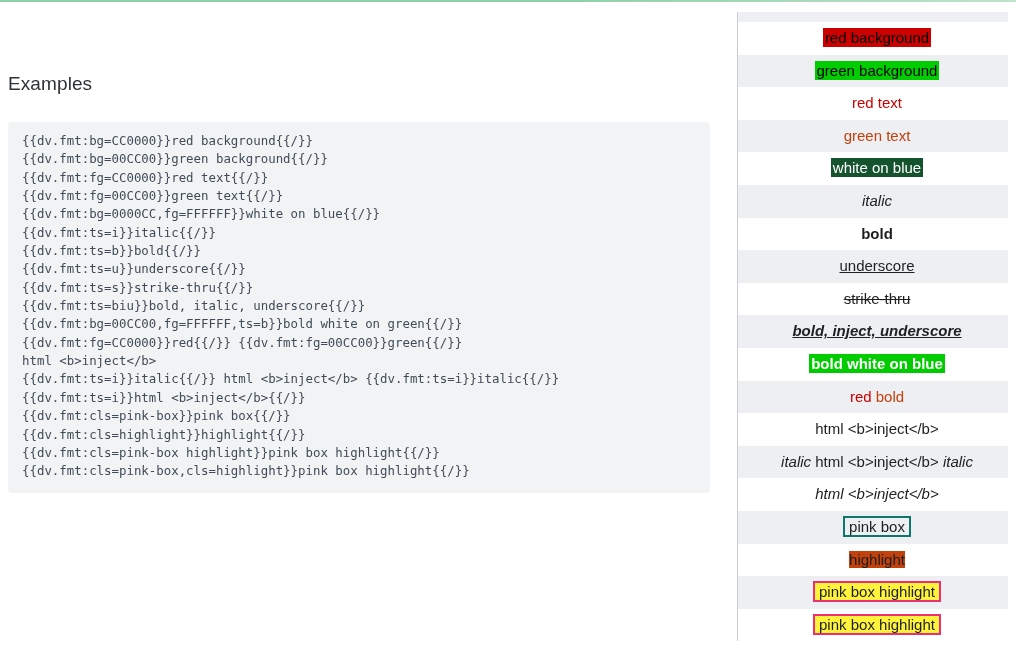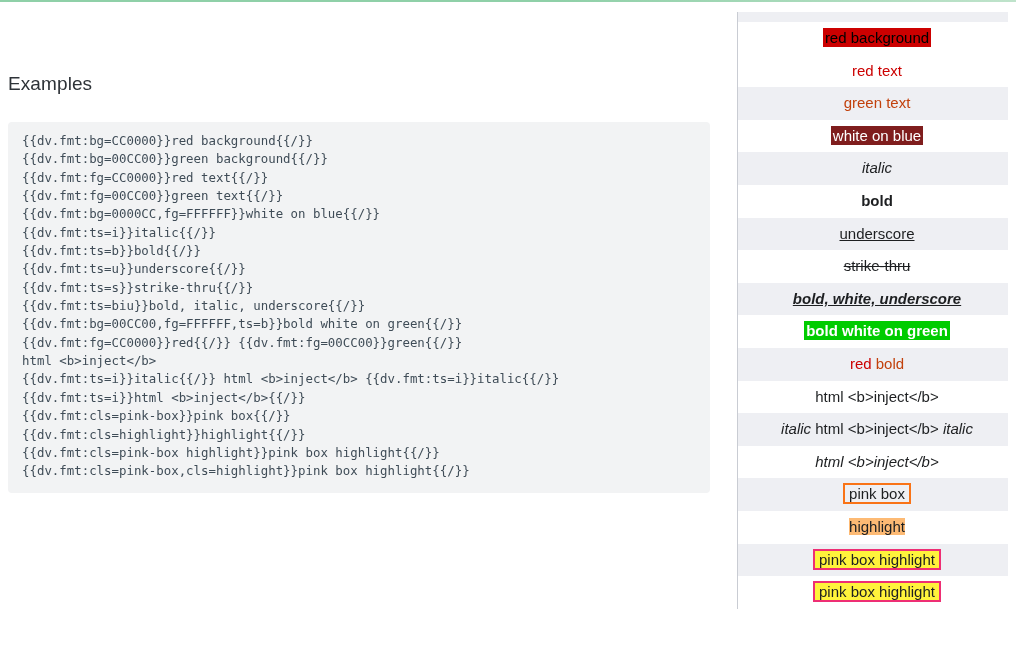--- a/index.html
+++ b/index.html
@@ -57,29 +57,29 @@
     overflow:visible;
     box-sizing:border-box;
   }
   .prow.alt{background:#eeeff3;}
   .prow.spacer{height:10px;line-height:10px;}
   
   .bg-red{background:#CC0000;color:#000;padding:1px 2px;}
   .bg-green{background:#00CC00;color:#000;padding:1px 2px;}
   .fg-red{color:#CC0000;}
   .fg-green{color:#c2410c;}
-  .bg-blue-fg-white{background:#7f1d1d;color:#FFFFFF;padding:1px 2px;margin-top:26px;}
+  .bg-blue-fg-white{background:#14532d;color:#FFFFFF;padding:1px 2px;margin-top:26px;}
   .ts-i{font-style:italic;margin-top:28px;}
   .ts-b{font-weight:bold;}
   .ts-u{text-decoration:underline;}
   .ts-s{text-decoration:line-through;}
   .ts-biu{font-weight:bold;font-style:italic;text-decoration:underline;}
   .bg-green-fg-white-b{background:#00CC00;color:#FFFFFF;font-weight:bold;padding:1px 2px;}
-  .cls-pink-box{border:2px solid #f97316;padding:0 4px;}
-  .cls-highlight{background:#fdba74;}
+  .cls-pink-box{border:2px solid #0f766e;padding:0 4px;}
+  .cls-highlight{background:#c2410c;}
   .cls-pink-highlight{border:2px solid #EE2E74;background:#FFF33B;padding:0 4px;}
 </style>
 </head>
 <body>
 
 <div id="top-rule"></div>
 
 <div id="left-col">
 
   <div id="examples-heading">Examples</div>
@@ -109,20 +109,23 @@
 </div>
 
 <div id="preview-panel">
 
   <div class="prow spacer alt"></div>
 
   <div class="prow">
     <span class="bg-red">red background</span>
   </div>
 
+  <div class="prow alt">
+    <span class="bg-green">green background</span>
+  </div>
 
   <div class="prow">
     <span class="fg-red">red text</span>
   </div>
 
   <div class="prow alt">
     <span class="fg-green">green text</span>
   </div>
 
   <div class="prow">
@@ -139,25 +142,25 @@
 
   <div class="prow alt">
     <span class="ts-u">underscore</span>
   </div>
 
   <div class="prow">
     <span class="ts-s">strike-thru</span>
   </div>
 
   <div class="prow alt">
-    <span class="ts-biu">bold, white, underscore</span>
+    <span class="ts-biu">bold, inject, underscore</span>
   </div>
 
   <div class="prow">
-    <span class="bg-green-fg-white-b">bold white on green</span>
+    <span class="bg-green-fg-white-b">bold white on blue</span>
   </div>
 
   <div class="prow alt">
     <span class="fg-red">red</span><span>&nbsp;</span><span class="fg-green">bold</span>
   </div>
 
   <div class="prow">
     <span>html &lt;b&gt;inject&lt;/b&gt;</span>
   </div>
 

